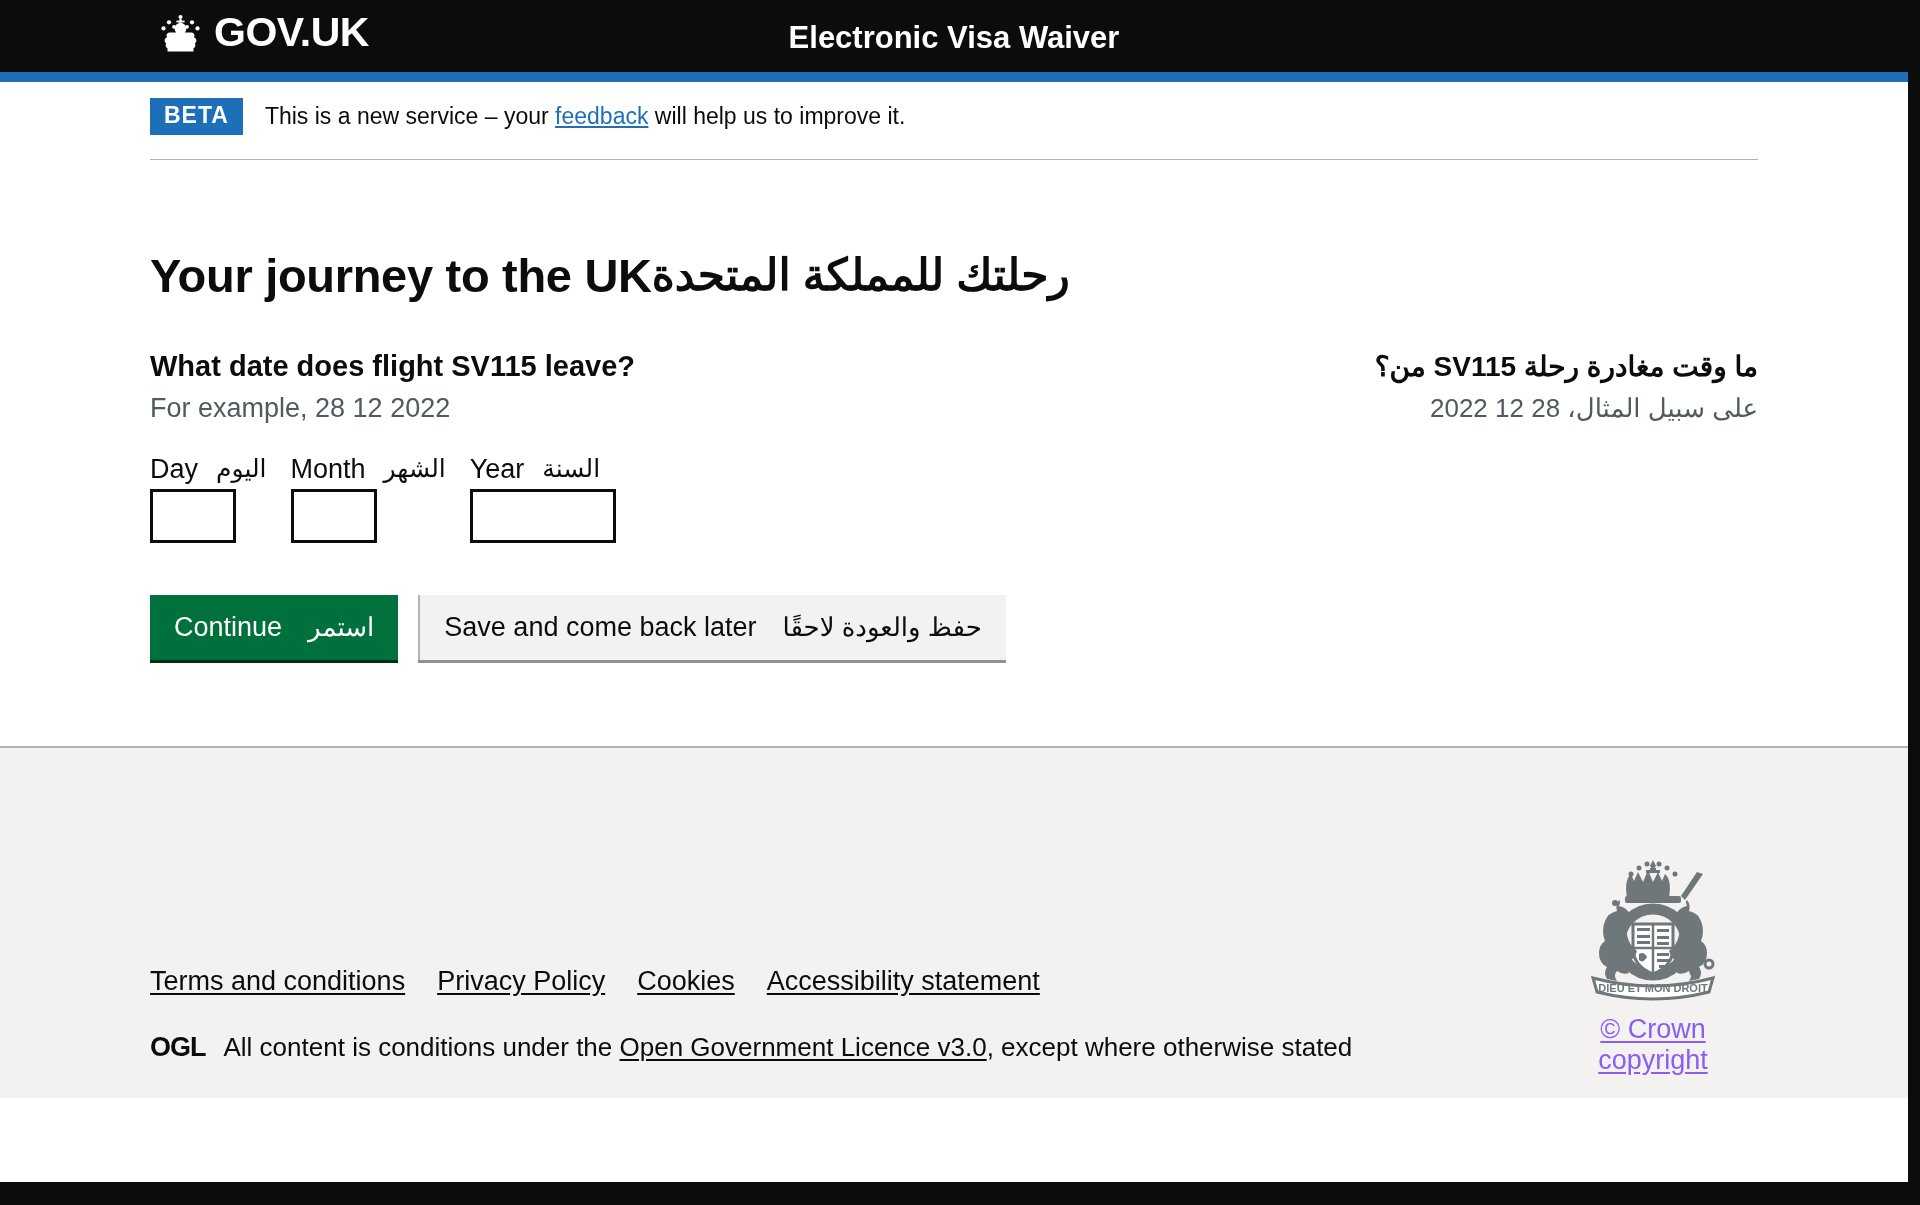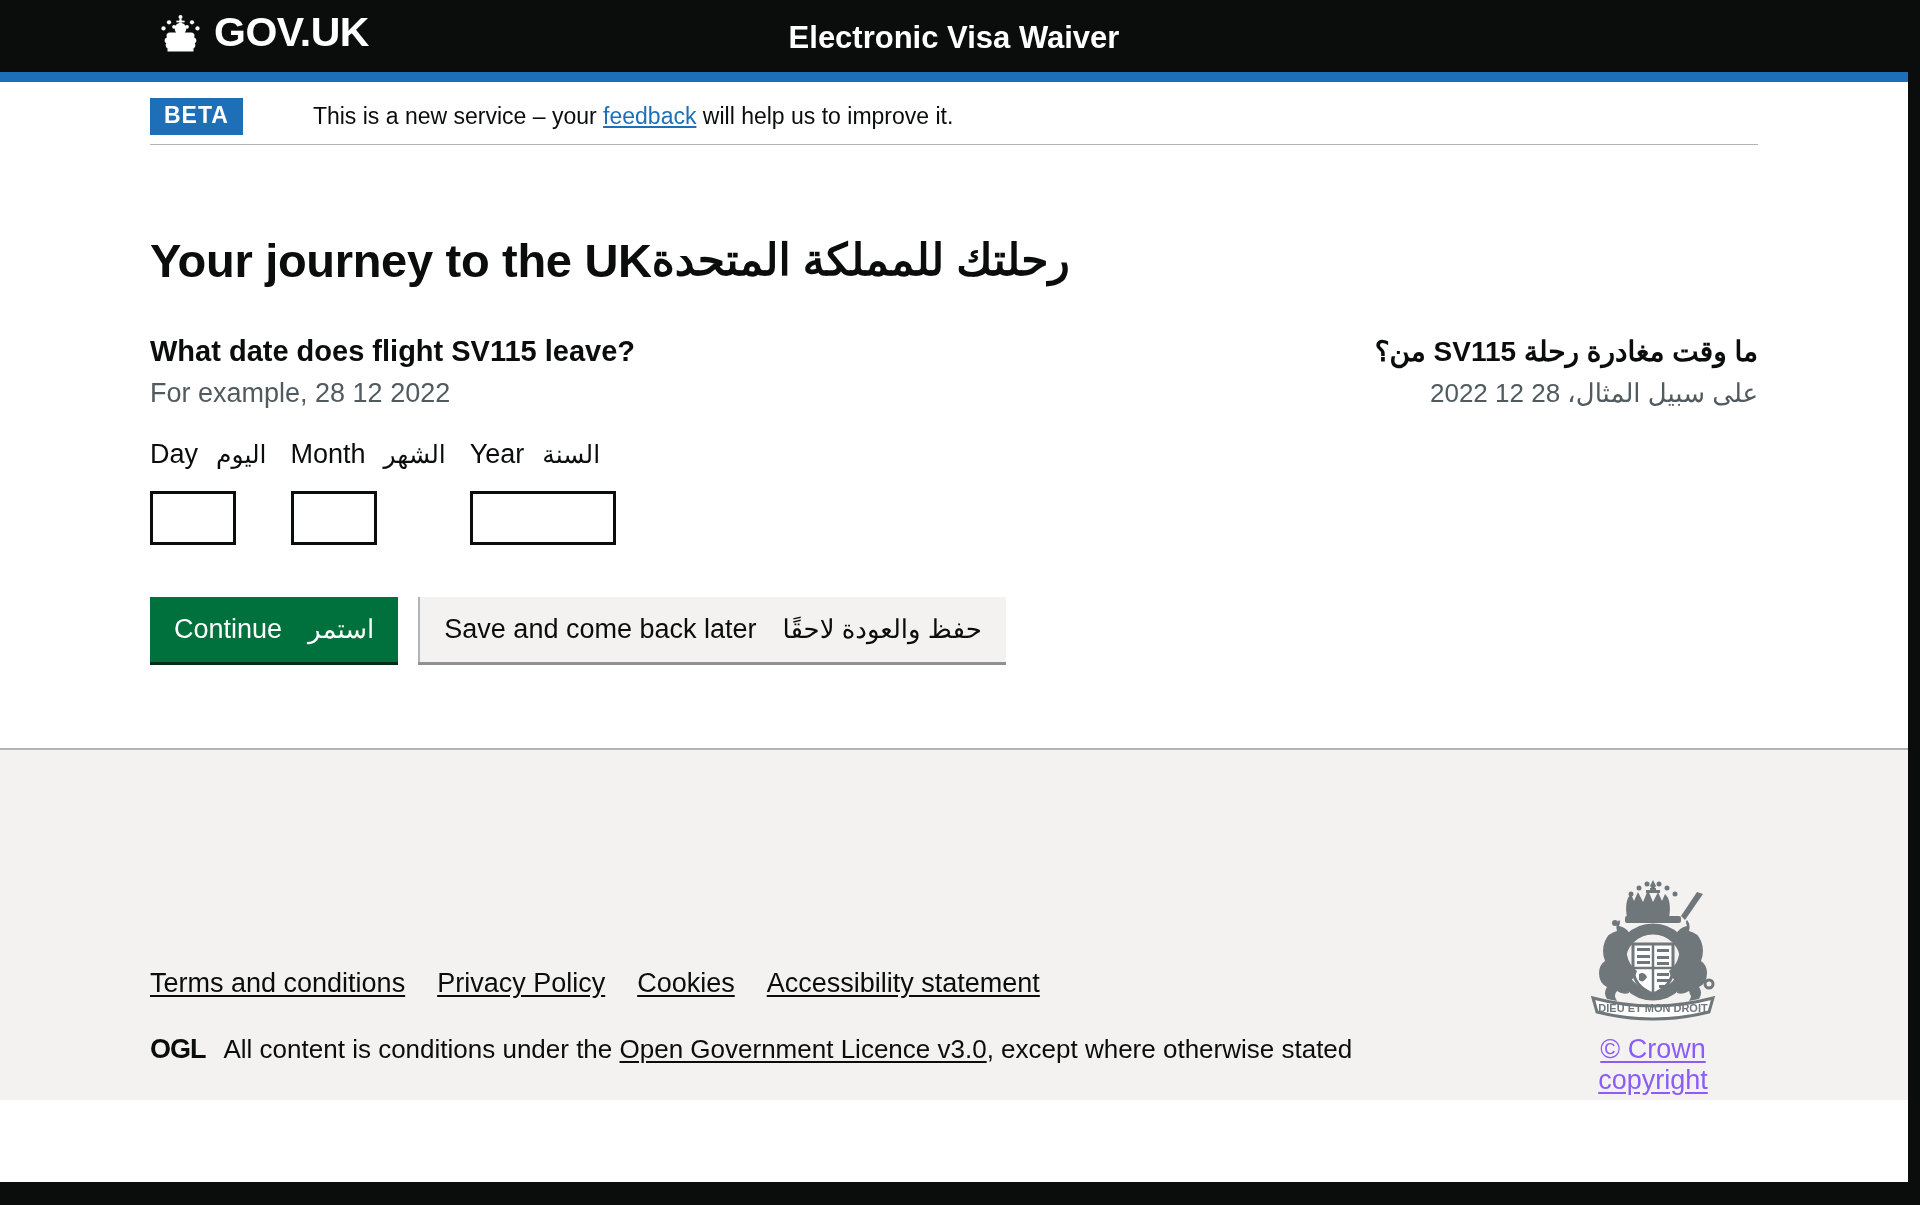--- a/index.html
+++ b/index.html
@@ -75,25 +75,24 @@
     white-space: nowrap;
   }
 
   
   .width-container {
     max-width: 1608px;
     margin: 0 auto;
     padding: 0 0px;
   }
   .phase-banner {
-    padding: 16px 0 9px 0;
+    padding: 16px 0 24px 0;
     border-bottom: 1px solid #b1b4b6;
     display: flex;
     align-items: center;
-    gap: 48px;
   }
   .phase-tag {
     display: inline-block;
     background: #1d70b8;
     color: #ffffff;
     font-size: 23px;
     font-weight: 700;
     letter-spacing: 1px;
     padding: 4px 14px 6px 14px;
     margin-right: 22px;
@@ -176,23 +175,23 @@
 
   
   .date-input {
     margin-top: 30px;
     display: flex;
     align-items: flex-start;
   }
   .date-item { margin-right: 24px; }
   .date-label-line {
     display: flex;
-    align-items: center;
+    align-items: flex-start;
     gap: 18px;
-    margin-bottom: 21px;
+    margin-bottom: 4px;
     white-space: nowrap;
   }
   .date-label-en {
     font-size: 27px;
     color: #0b0c0c;
   }
   .date-label-ar {
     font-size: 25px;
     color: #0b0c0c;
     direction: rtl;
@@ -293,21 +292,21 @@
     color: #0b0c0c;
   }
   .licence-text a {
     color: #0b0c0c;
     text-decoration: underline;
     text-underline-offset: 3px;
   }
   .footer-crown {
     position: absolute;
     right: 0px;
-    top: 124px;
+    top: 106px;
     width: 210px;
     text-align: center;
   }
   .footer-crown svg { display: block; margin: 0 auto; }
   .copyright-link {
     display: inline-block;
     margin-top: 10px;
     font-size: 27px;
     color: #8b5cf6;
     text-decoration: underline;

